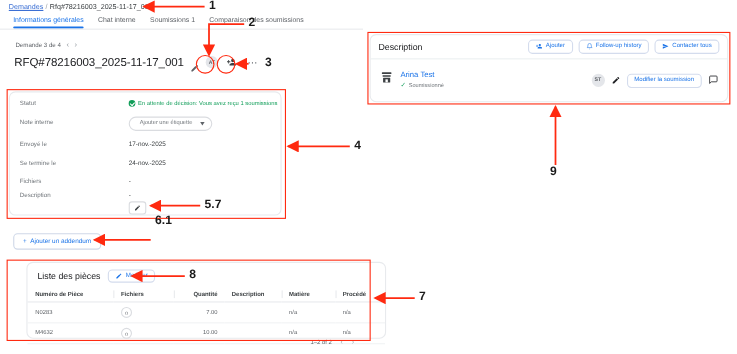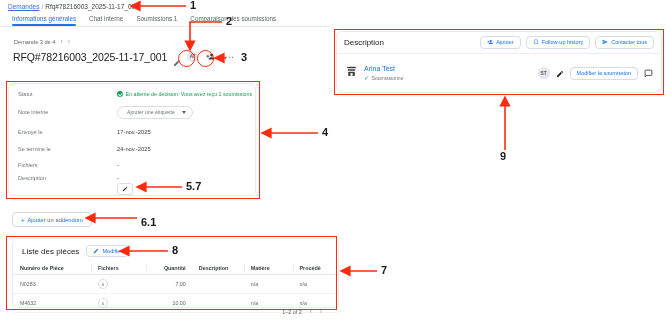--- a/index.html
+++ b/index.html
@@ -248,21 +248,21 @@
     padding: 3.5px 8px;
     font-size: 5.8px;
     color: #1a73e8;
     background: #ffffff;
     white-space: nowrap;
   }
 
   
   .parts-card {
     position: absolute;
-    left: 12px; top: 238px;
+    left: 24px; top: 238px;
     width: 327px;
     height: 70px;
     background: #ffffff;
     border: 1px solid #e8eaed;
     border-radius: 6px;
     box-sizing: border-box;
   }
   .parts-head {
     position: absolute;
     left: 9px; top: 6px;
@@ -721,19 +721,19 @@
     <div class="anno-rect" style="left:6px; top:236px; width:331px; height:74px;"></div>
     <div class="anno-rect" style="left:334px; top:29px; width:330px; height:66px;"></div>
     <div class="anno-ellipse" style="left:178px; top:50px; width:17px; height:17px;"></div>
     <div class="anno-ellipse" style="left:197px; top:50px; width:17px; height:17px;"></div>
 
     <div class="anno-num" style="left:190px; top:-1px;">1</div>
     <div class="anno-num" style="left:226px; top:15px;">2</div>
     <div class="anno-num" style="left:241px; top:51px;">3</div>
     <div class="anno-num" style="left:322px; top:126px;">4</div>
     <div class="anno-num" style="left:186px; top:180px;">5.7</div>
-    <div class="anno-num" style="left:141px; top:216px;">6.1</div>
+    <div class="anno-num" style="left:141px; top:195px;">6.1</div>
     <div class="anno-num" style="left:381px; top:264px;">7</div>
     <div class="anno-num" style="left:172px; top:244px;">8</div>
     <div class="anno-num" style="left:500px; top:150px;">9</div>
   </div>
 
 </div>
 
 </body></html>

